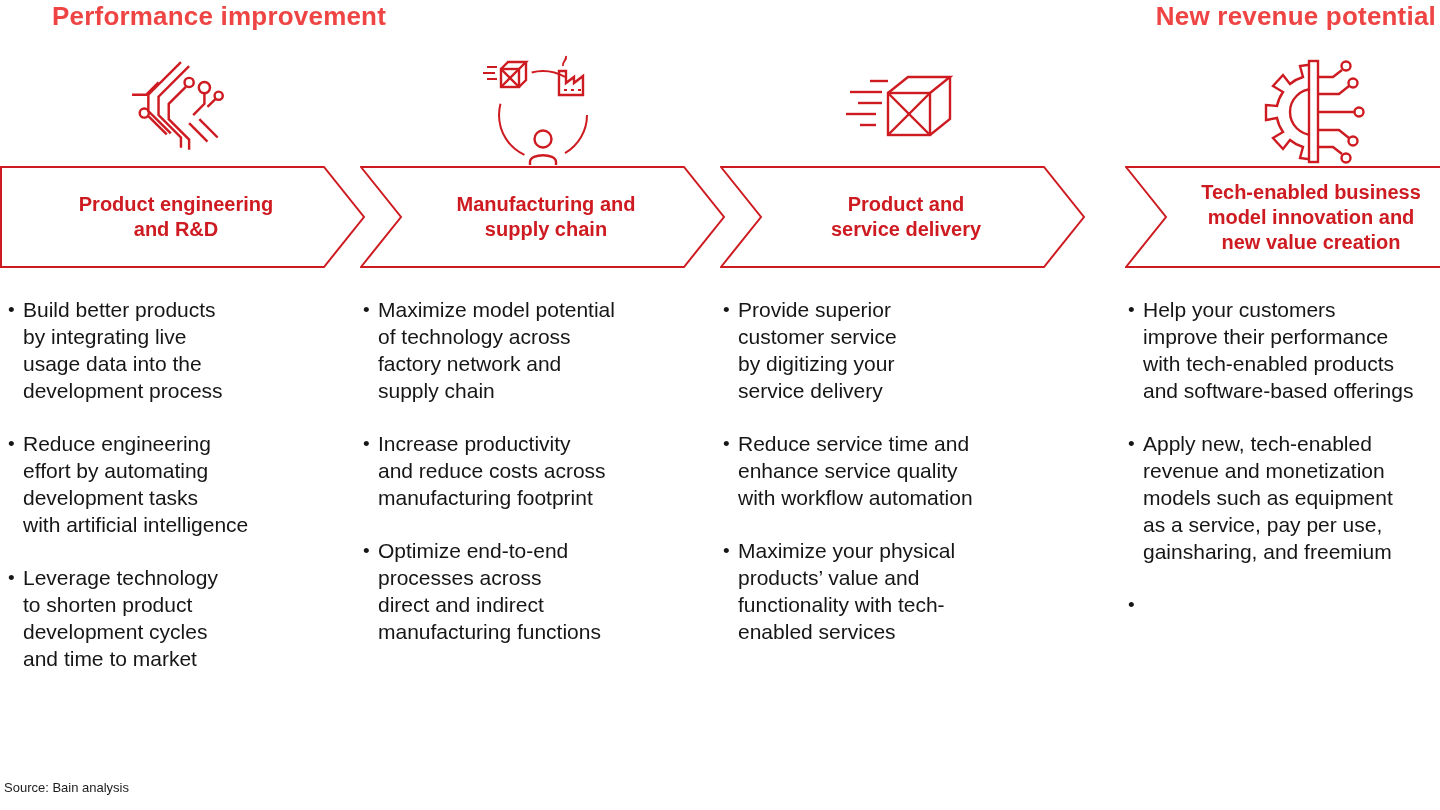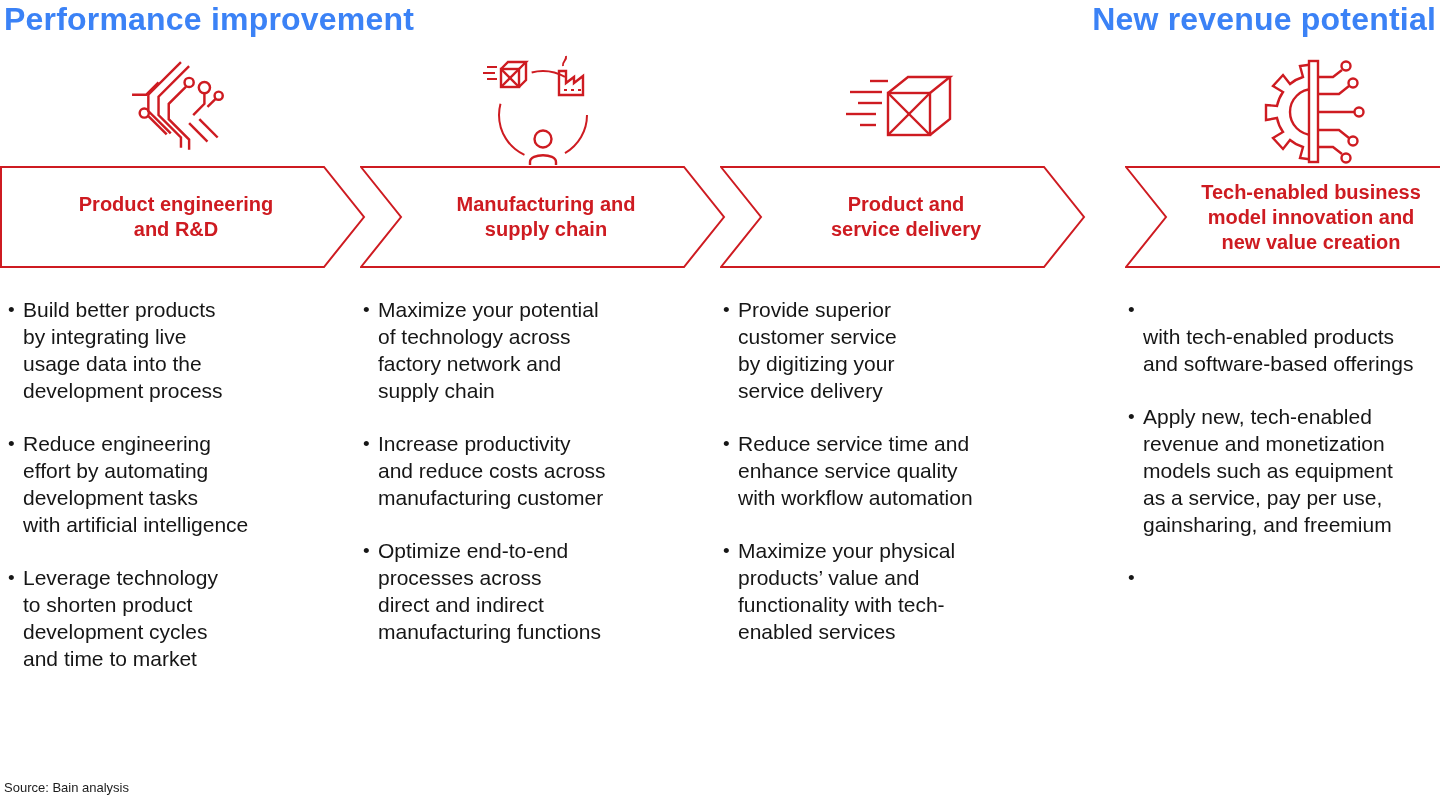--- a/index.html
+++ b/index.html
@@ -1,21 +1,21 @@
 <!DOCTYPE html>
 <html><head>
 <meta charset="utf-8">
 <style>
   :root { --red:#ce1b21; --ink:#161616; }
   * { box-sizing:border-box; }
   html,body { margin:0; padding:0; background:#fff; }
   body { font-family:"Liberation Sans", sans-serif; color:var(--ink); }
   .canvas { position:relative; width:1440px; height:810px; background:#fff; overflow:hidden; }
 
-  .hdr { position:absolute; top:1px; font-weight:700; font-size:32px; letter-spacing:.2px; color:#3b82f6; white-space:nowrap; }
+  .hdr { position:absolute; top:1px; font-weight:700; font-size:26px; letter-spacing:.2px; color:#ef4444; white-space:nowrap;margin-left:48px; }
   .hdr.left  { left:4px; }
   .hdr.right { right:4px; text-align:center; }
 
   .stage { position:absolute; top:0; width:366px; height:810px; }
   .s1 { left:0; } .s2 { left:360px; } .s3 { left:720px; } .s4 { left:1125px; }
 
   .icon-wrap { position:absolute; top:56px; left:0; width:366px; height:110px;
                display:flex; align-items:center; justify-content:center; }
   .icon-wrap svg { display:block; }
   .icon-wrap svg * { stroke:var(--red); fill:none; stroke-width:2.4; }
@@ -119,30 +119,30 @@
       </svg>
     </div>
     <svg class="arrow-svg" viewBox="0 0 366 102">
       <polygon points="1,1 324,1 364,51 324,101 1,101 41,51"></polygon>
     </svg>
     <div class="arrow-label">Manufacturing and
 supply chain</div>
     <div class="bullets">
         <div class="bullet">
           <span class="dot">•</span>
-          <div class="btext"><span class="b">Maximize your potential
+          <div class="btext"><span class="b">Maximize model potential
 of technology</span><span> across
 factory network and
 supply chain</span></div>
         </div>
         <div class="bullet">
           <span class="dot">•</span>
           <div class="btext"><span class="b">Increase productivity
 and reduce costs</span><span> across
-manufacturing customer</span></div>
+manufacturing footprint</span></div>
         </div>
         <div class="bullet">
           <span class="dot">•</span>
           <div class="btext"><span class="b">Optimize end-to-end
 processes</span><span> across
 direct and indirect
 manufacturing functions</span></div>
         </div>
       </div>
   </div>
@@ -211,21 +211,22 @@
     </div>
     <svg class="arrow-svg" viewBox="0 0 366 102">
       <polygon points="1,1 324,1 364,51 324,101 1,101 41,51"></polygon>
     </svg>
     <div class="arrow-label">Tech-enabled business
 model innovation and
 new value creation</div>
     <div class="bullets">
         <div class="bullet">
           <span class="dot">•</span>
-          <div class="btext"><span>
+          <div class="btext"><span class="b">Help your customers
+improve their performance</span><span>
 with tech-enabled products
 and software-based offerings</span></div>
         </div>
         <div class="bullet">
           <span class="dot">•</span>
           <div class="btext"><span>Apply new, </span><span class="b">tech-enabled
 revenue and monetization
 models</span><span> such as equipment
 as a service, pay per use,
 gainsharing, and freemium</span></div>

